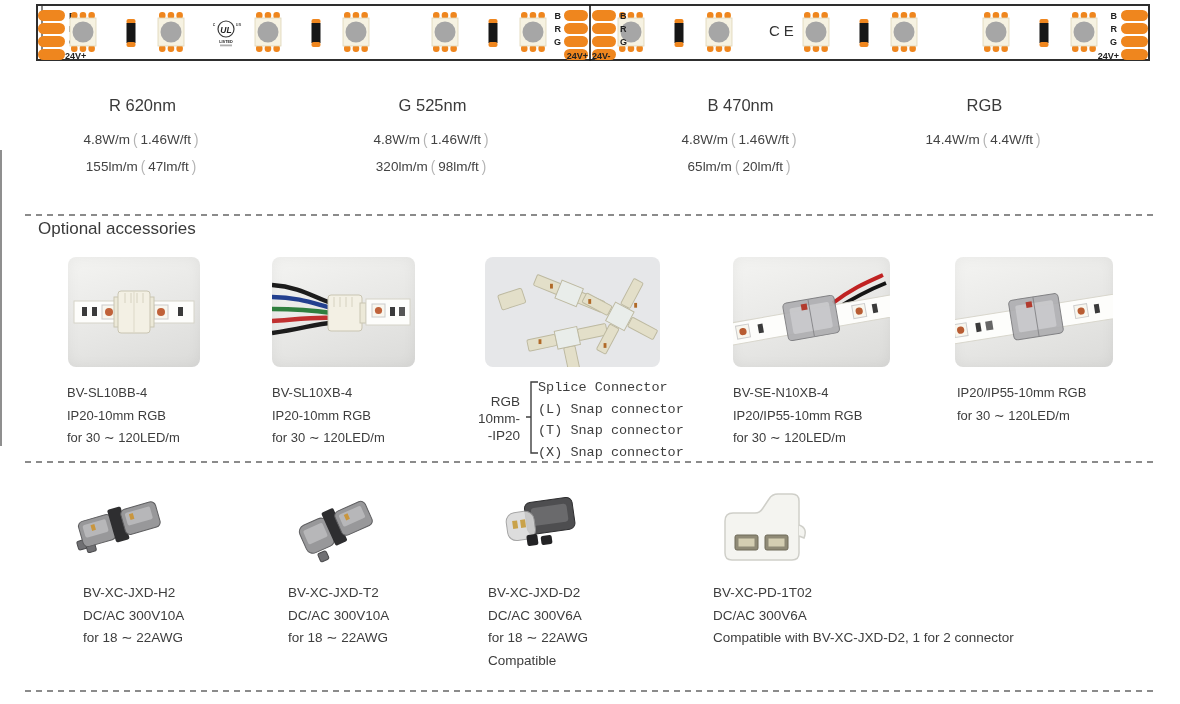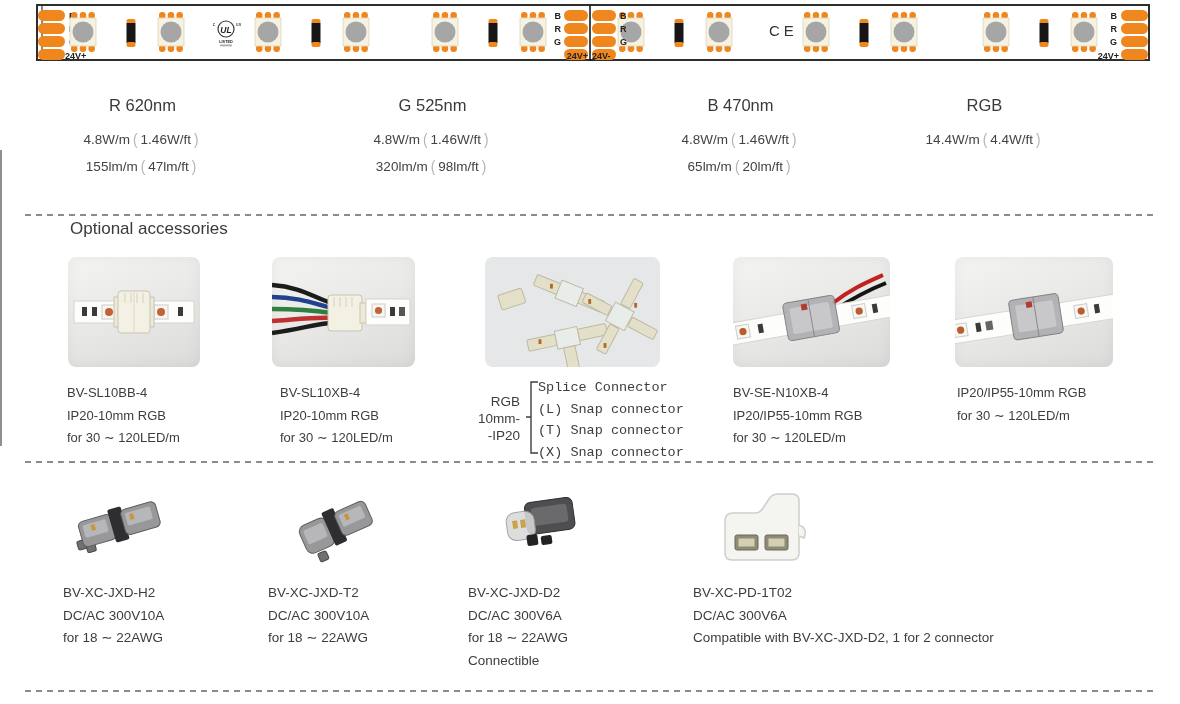--- a/index.html
+++ b/index.html
@@ -16,40 +16,40 @@
   .spec-title{font-size:16.5px;font-weight:400;color:#3a3a3a;margin:0 0 17px 0;}
   .spec-line{font-size:13.5px;color:#434343;margin:0 0 12px 0;white-space:nowrap;}
   .paren{color:#b3b3b3;display:inline-block;transform:scaleY(1.28);padding:0 3px;font-weight:300;}
 
   
   .dashes{height:2px;left:25px;width:1132px;
           background:repeating-linear-gradient(90deg,#8b8b8b 0 6px,transparent 6px 11px);}
 
   .edge-line{left:0;top:150px;width:2px;height:296px;background:#8f8f8f;}
 
-  .section-heading{left:38px;top:219px;font-size:17px;color:#3a3a3a;margin-left:32px;}
+  .section-heading{left:38px;top:219px;font-size:17px;color:#3a3a3a;}
 
   
   .photo{top:257px;height:110px;border-radius:8px;
          background:linear-gradient(160deg,#f4f4f2 0%,#e7e7e5 55%,#dbdbd9 100%);
          box-shadow:inset 0 0 14px rgba(0,0,0,0.05);}
   .photo.flat{background:#e6e7e9;box-shadow:none;}
   .photo svg{display:block;width:100%;height:100%;}
 
   
   .card-label{top:382px;width:210px;font-size:13px;line-height:22.5px;color:#3d3d3d;}
   .card-label div{white-space:nowrap;}
 
   
   .grp-label{left:462px;top:393px;width:58px;text-align:right;
              font-size:13.5px;line-height:17px;color:#3d3d3d;}
   .grp-options{left:538px;top:377px;font-size:13.5px;line-height:21.7px;color:#3d3d3d;white-space:nowrap;font-family:Liberation Mono, monospace;}
 
   
-  .card-label2{top:582px;width:460px;font-size:13.5px;line-height:22.7px;color:#3d3d3d;}
+  .card-label2{top:582px;width:460px;font-size:13.5px;line-height:22.7px;color:#3d3d3d;margin-left:20px;}
   .p2 svg{display:block;}
 </style>
 </head>
 <body>
 
 <div class="page">
 
   <div class="abs strip-wrap">
     <svg viewBox="0 0 1114 58" width="1114" height="58">
       <defs>
@@ -279,21 +279,21 @@
         <rect x="73" y="44" width="6" height="6" fill="#b23b2e"></rect>
       </g>
     </svg>
   </div>
 
   <div class="abs card-label" style="left:67px">
     <div>BV-SL10BB-4</div>
     <div>IP20-10mm RGB</div>
     <div>for 30 ∼ 120LED/m</div>
   </div>
-  <div class="abs card-label" style="left:280px">
+  <div class="abs card-label" style="left:272px">
     <div>BV-SL10XB-4</div>
     <div>IP20-10mm RGB</div>
     <div>for 30 ∼ 120LED/m</div>
   </div>
   <div class="abs card-label" style="left:733px">
     <div>BV-SE-N10XB-4</div>
     <div>IP20/IP55-10mm RGB</div>
     <div>for 30 ∼ 120LED/m</div>
   </div>
   <div class="abs card-label" style="left:957px">
@@ -377,21 +377,21 @@
   </div>
   <div class="abs card-label2" style="left:268px;width:200px">
     <div>BV-XC-JXD-T2</div>
     <div>DC/AC 300V10A</div>
     <div>for 18 ∼ 22AWG</div>
   </div>
   <div class="abs card-label2" style="left:468px;width:200px">
     <div>BV-XC-JXD-D2</div>
     <div>DC/AC 300V6A</div>
     <div>for 18 ∼ 22AWG</div>
-    <div>Connectible</div>
+    <div>Compatible</div>
   </div>
   <div class="abs card-label2" style="left:693px;width:460px">
     <div>BV-XC-PD-1T02</div>
     <div>DC/AC 300V6A</div>
     <div>Compatible with BV-XC-JXD-D2, 1 for 2 connector</div>
   </div>
 
   <div class="abs dashes" style="top:690px"></div>
 </div>
 

